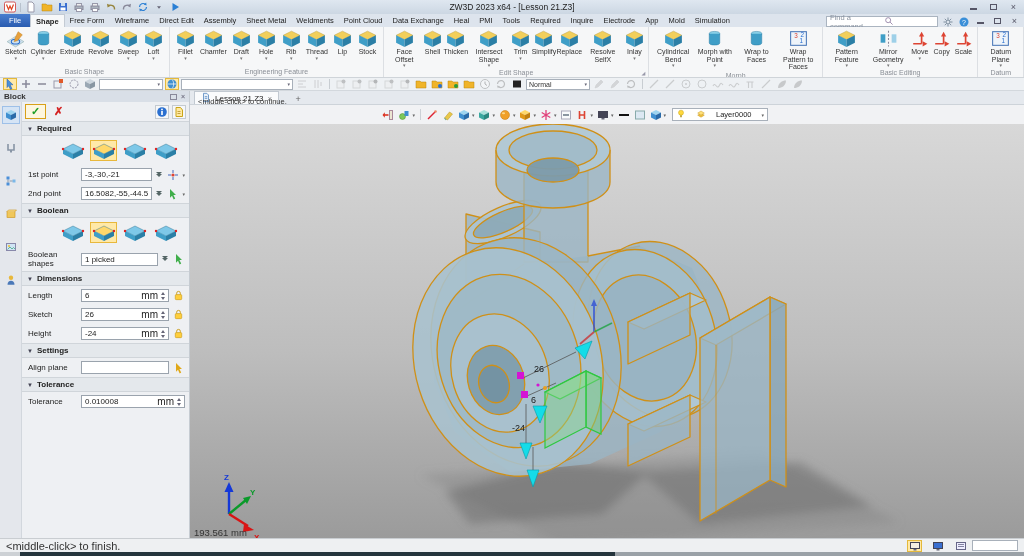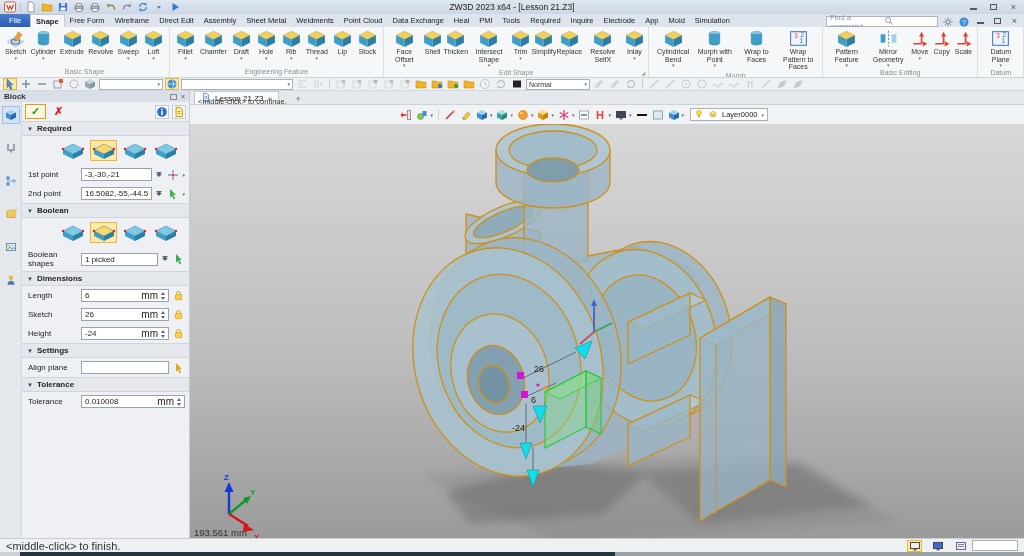--- a/index.html
+++ b/index.html
@@ -96,21 +96,21 @@
 .doctab{height:13px;background:#fafbfc;border:1px solid #c2c9d1;border-bottom:none;display:flex;align-items:center;gap:4px;
   padding:0 6px;font-size:8px;color:#222}
 .doctab .tclose{color:#777;font-size:8px}
 .newtab{width:14px;text-align:center;font-size:9px;color:#666}
 #viewhead{height:19px;background:#f1f2f4;display:flex;align-items:center;padding:0 8px}
 #hints{font-size:7.5px;line-height:9px;color:#333;white-space:pre}
 #viewtools{margin-left:auto;margin-right:248px;display:flex;align-items:center;gap:2px}
 .vti{width:14px;height:13px;display:flex;align-items:center;justify-content:center}
 .vtcaret{font-size:5px;color:#666;margin:0 1px 0 -1px}
 .vtsep{width:1px;height:11px;background:#ccd1d6;margin:0 2px}
-#layerbox{height:13px;background:#fff;border:1px solid #a8b0ba;display:flex;align-items:center;gap:4px;font-size:7.5px;
+#layerbox{height:13px;background:#fff;border:1px solid #a8b0ba;display:flex;align-items:center;gap:10px;font-size:7.5px;
   padding:0 3px;color:#222;margin-left:3px}
 #canvas{position:absolute;top:33px;left:0;right:0;bottom:0}
 #scene{display:block}
 #scene text{font-family:"Liberation Sans",sans-serif}
 
 
 #statusbar{position:absolute;top:538px;left:0;right:0;height:14px;background:#eef0f2;border-top:1px solid #c9cdd1;
   display:flex;align-items:center;padding:0 6px;font-size:11px;color:#333}
 #status-right{margin-left:auto;display:flex;align-items:center;gap:8px}
 .sbi{width:15px;height:12px;display:flex;align-items:center;justify-content:center;border:1px solid transparent}

